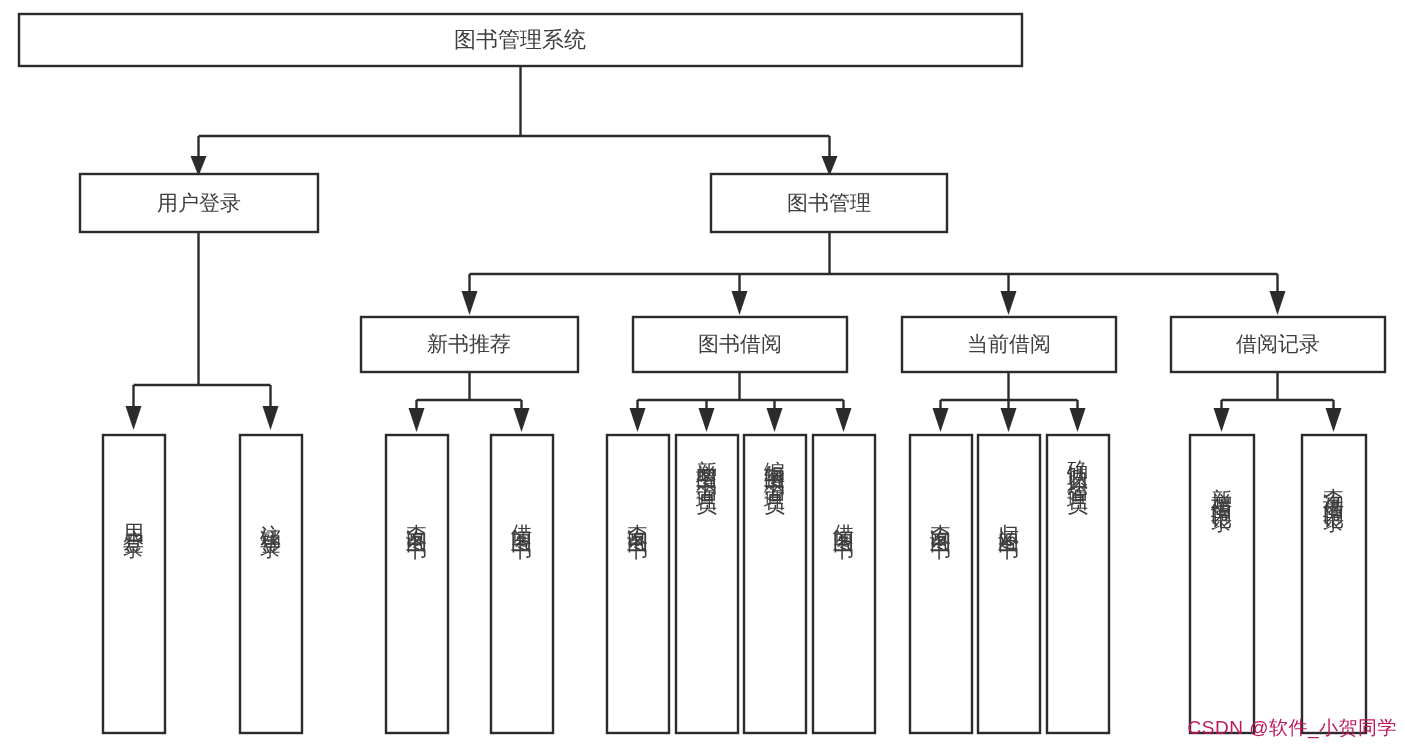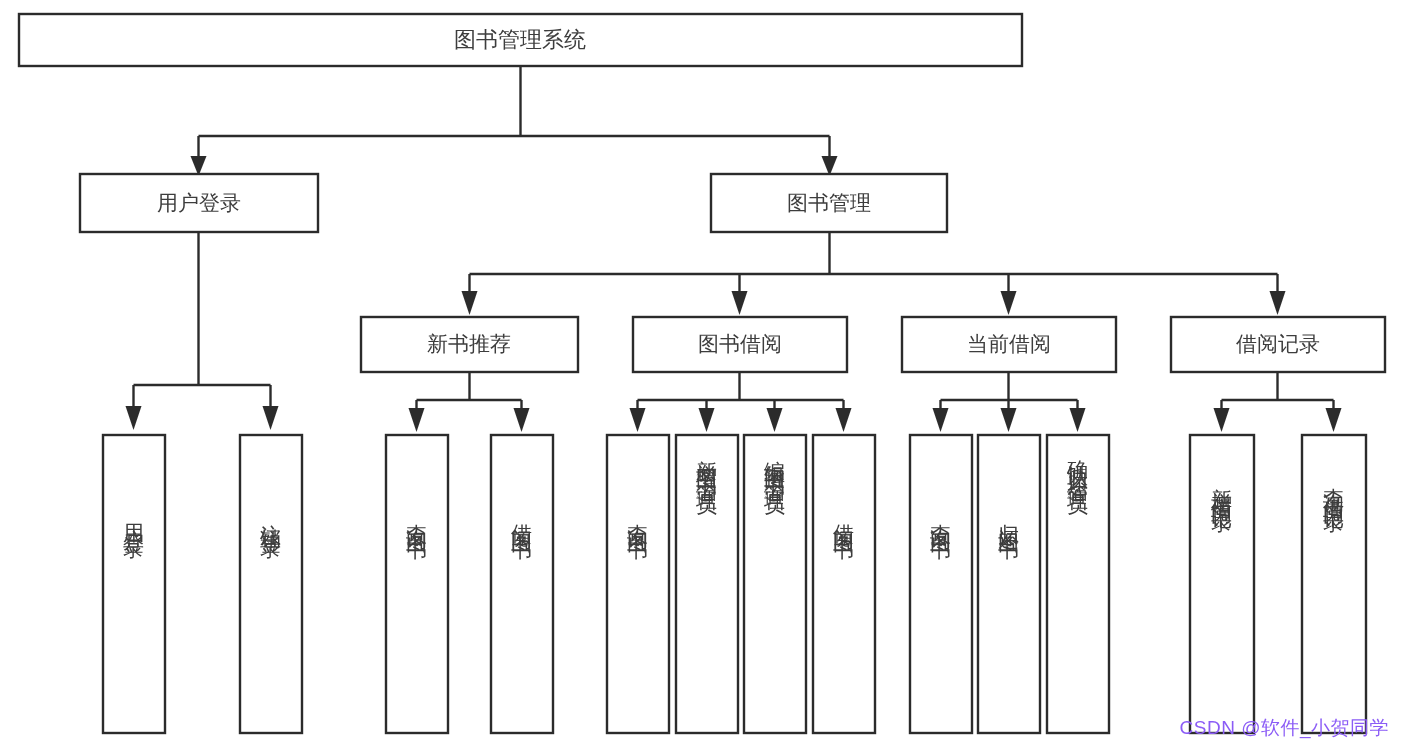--- a/index.html
+++ b/index.html
@@ -69,25 +69,25 @@
     font-family: "Liberation Sans", "DejaVu Sans", sans-serif;
     font-size: 21px;
     line-height: 1.0;
     color: #3d3d3d;
     letter-spacing: 5px;
     white-space: nowrap;
     text-align: left;
   }
   .watermark {
     position: absolute;
-    right: 16px;
+    right: 8px;
     bottom: 6px;
     font-family: "Liberation Sans", "DejaVu Sans", sans-serif;
     font-size: 19px;
-    color: #8b5cf6;
+    color: #be185d;
     letter-spacing: 0.5px;
     white-space: nowrap;
   }
 </style>
 </head>
 <body>
 
 <div id="diagram-root">
 
   <svg class="diagram-svg" viewBox="0 0 1405 747" xmlns="http://www.w3.org/2000/svg">

